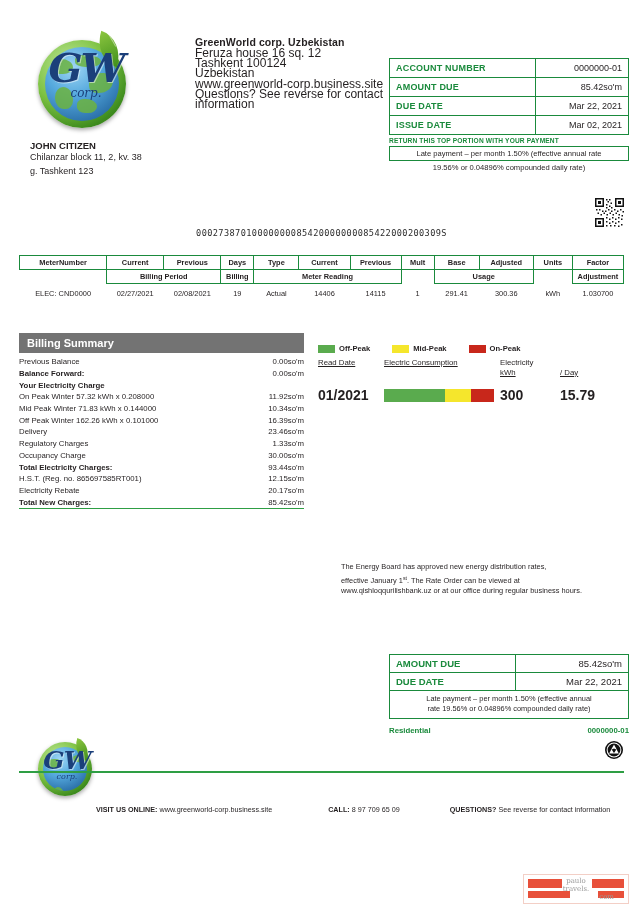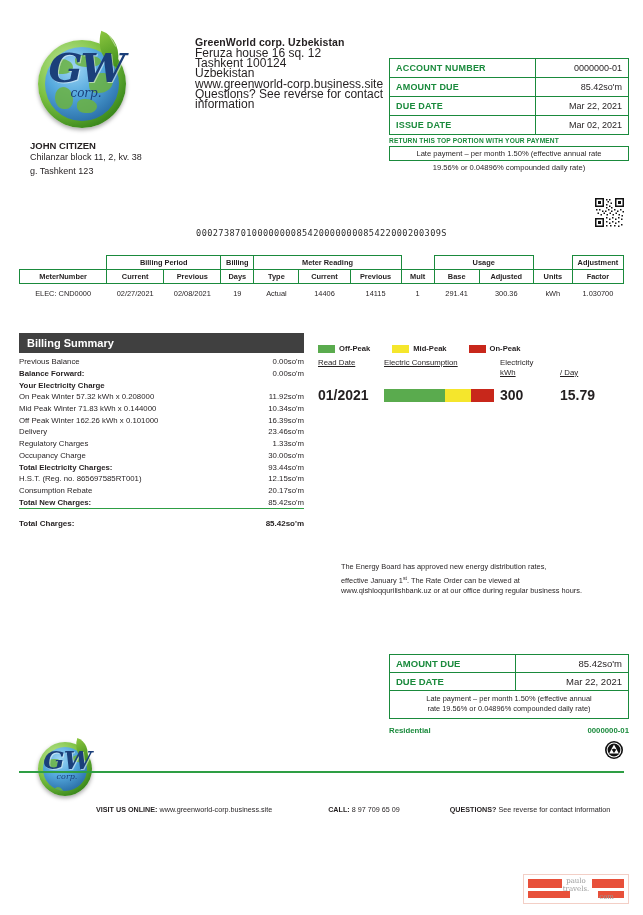--- a/index.html
+++ b/index.html
@@ -112,21 +112,21 @@
     border: 1.2px solid #1a8a3c;
     font-size: 7.4px; text-align: center; height: 13px; padding: 0 1px;
   }
   table.meter th { font-weight: bold; }
   table.meter td.data { border: none; font-size: 7.4px; padding-top: 3px; }
   .no-border { border: none !important; }
 
   
   #billing-summary { left: 19px; top: 333px; width: 285px; }
   #bs-header {
-    background: #404040; color: #ffffff; font-weight: bold;
+    background: #737373; color: #ffffff; font-weight: bold;
     font-size: 11px; padding: 4px 8px;
   }
   .bs-table { width: 100%; border-collapse: collapse; margin-top: 3px; }
   .bs-table td { font-size: 7.8px; padding: 1.35px 0; vertical-align: top; }
   .bs-table td.amt { text-align: right; white-space: nowrap; }
   .bs-ind { padding-left: 48px; margin-top: 46px; }
   .bs-rule td { border-top: 1.6px solid #2e9e44; padding-top: 0; height: 5px; }
   .bs-total td { font-weight: bold; font-size: 8px; padding-top: 4px; }
 
   
@@ -336,44 +336,44 @@
           <col style="width:8.5%">
         <col style="width:8.5%">
           <col style="width:5.5%">
           <col style="width:7.5%">
         <col style="width:9%">
           <col style="width:6.5%">
           <col style="width:8.5%">
       </colgroup>
       <tbody>
           <tr>
-        <th class="no-border"></th>
-        <th colspan="2">Billing Period</th>
-        <th>Billing</th>
-        <th colspan="3">Meter Reading</th>
-        <th class="no-border"></th>
-        <th colspan="2">Usage</th>
-        <th class="no-border"></th>
-        <th>Adjustment</th>
-      </tr>
-      <tr>
         <th>MeterNumber</th>
         <th>Current</th>
         <th>Previous</th>
         <th>Days</th>
         <th>Type</th>
         <th>Current</th>
         <th>Previous</th>
         <th>Mult</th>
         <th>Base</th>
         <th>Adjusted</th>
         <th>Units</th>
         <th>Factor</th>
       </tr>
       <tr>
+        <th class="no-border"></th>
+        <th colspan="2">Billing Period</th>
+        <th>Billing</th>
+        <th colspan="3">Meter Reading</th>
+        <th class="no-border"></th>
+        <th colspan="2">Usage</th>
+        <th class="no-border"></th>
+        <th>Adjustment</th>
+      </tr>
+      <tr>
         <td class="data">ELEC: CND0000</td>
         <td class="data">02/27/2021</td>
         <td class="data">02/08/2021</td>
         <td class="data">19</td>
         <td class="data">Actual</td>
         <td class="data">14406</td>
         <td class="data">14115</td>
         <td class="data">1</td>
         <td class="data">291.41</td>
         <td class="data">300.36</td>
@@ -426,34 +426,30 @@
       </tr>
       <tr>
         <td class="bold bs-ind">Total Electricity Charges:</td>
         <td class="amt">93.44so'm</td>
       </tr>
       <tr>
         <td>H.S.T. (Reg. no. 865697585RT001)</td>
         <td class="amt">12.15so'm</td>
       </tr>
       <tr>
-        <td>Consumption Rebate</td>
+        <td>Electricity Rebate</td>
         <td class="amt">20.17so'm</td>
       </tr>
       <tr>
         <td class="bold bs-ind">Total New Charges:</td>
         <td class="amt">85.42so'm</td>
       </tr>
       <tr class="bs-rule">
             <td colspan="2"></td>
           </tr>
-      <tr class="bs-total">
-        <td class="bs-ind">Total Charges:</td>
-        <td class="amt">85.42so'm</td>
-      </tr>
     </tbody>
       </table>
   </div>
 
   <div class="abs" id="consumption">
     <div class="legend-row">
       <span class="swatch sw-off" style="background: rgb(90, 171, 78);"></span>
       <span>Off-Peak</span>
       <span class="legend-gap"></span>
       <span class="swatch sw-mid" style="background: rgb(245, 230, 44);"></span>

